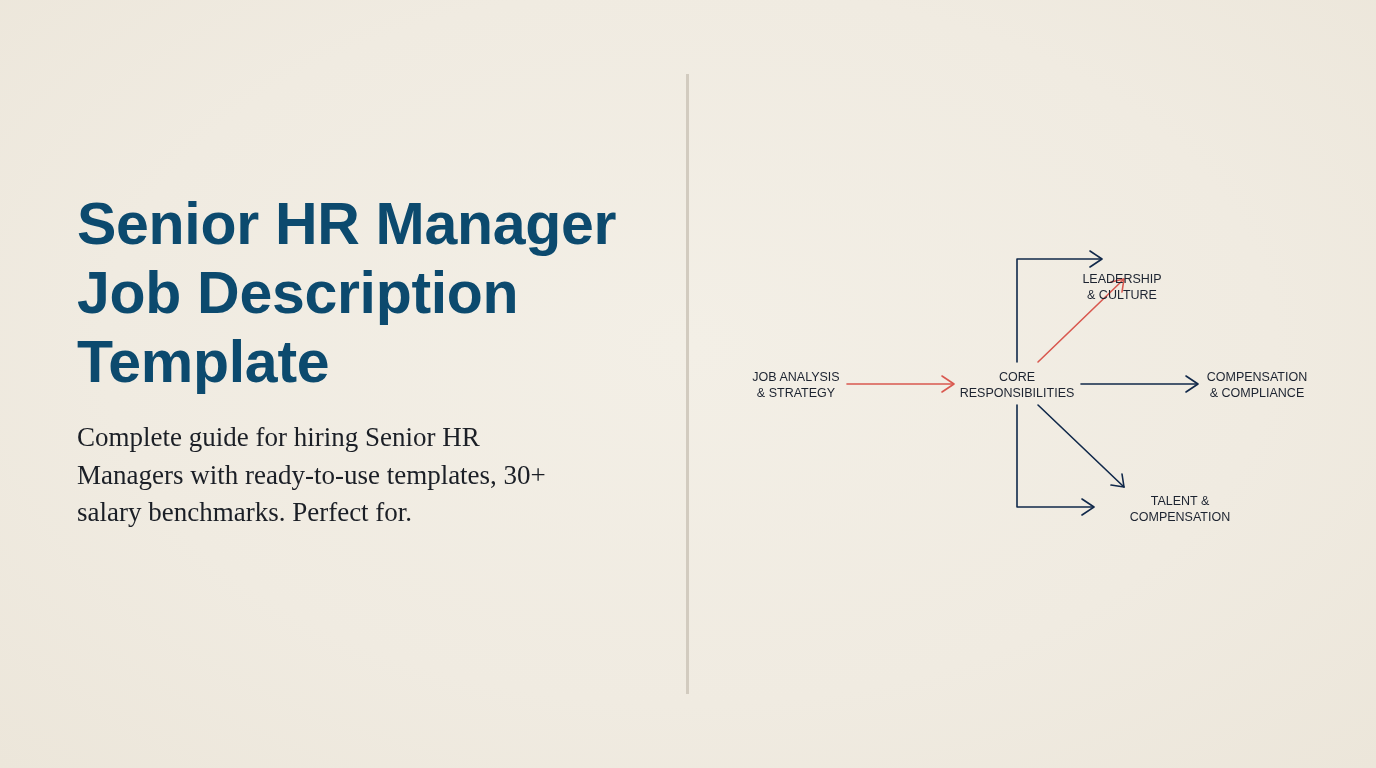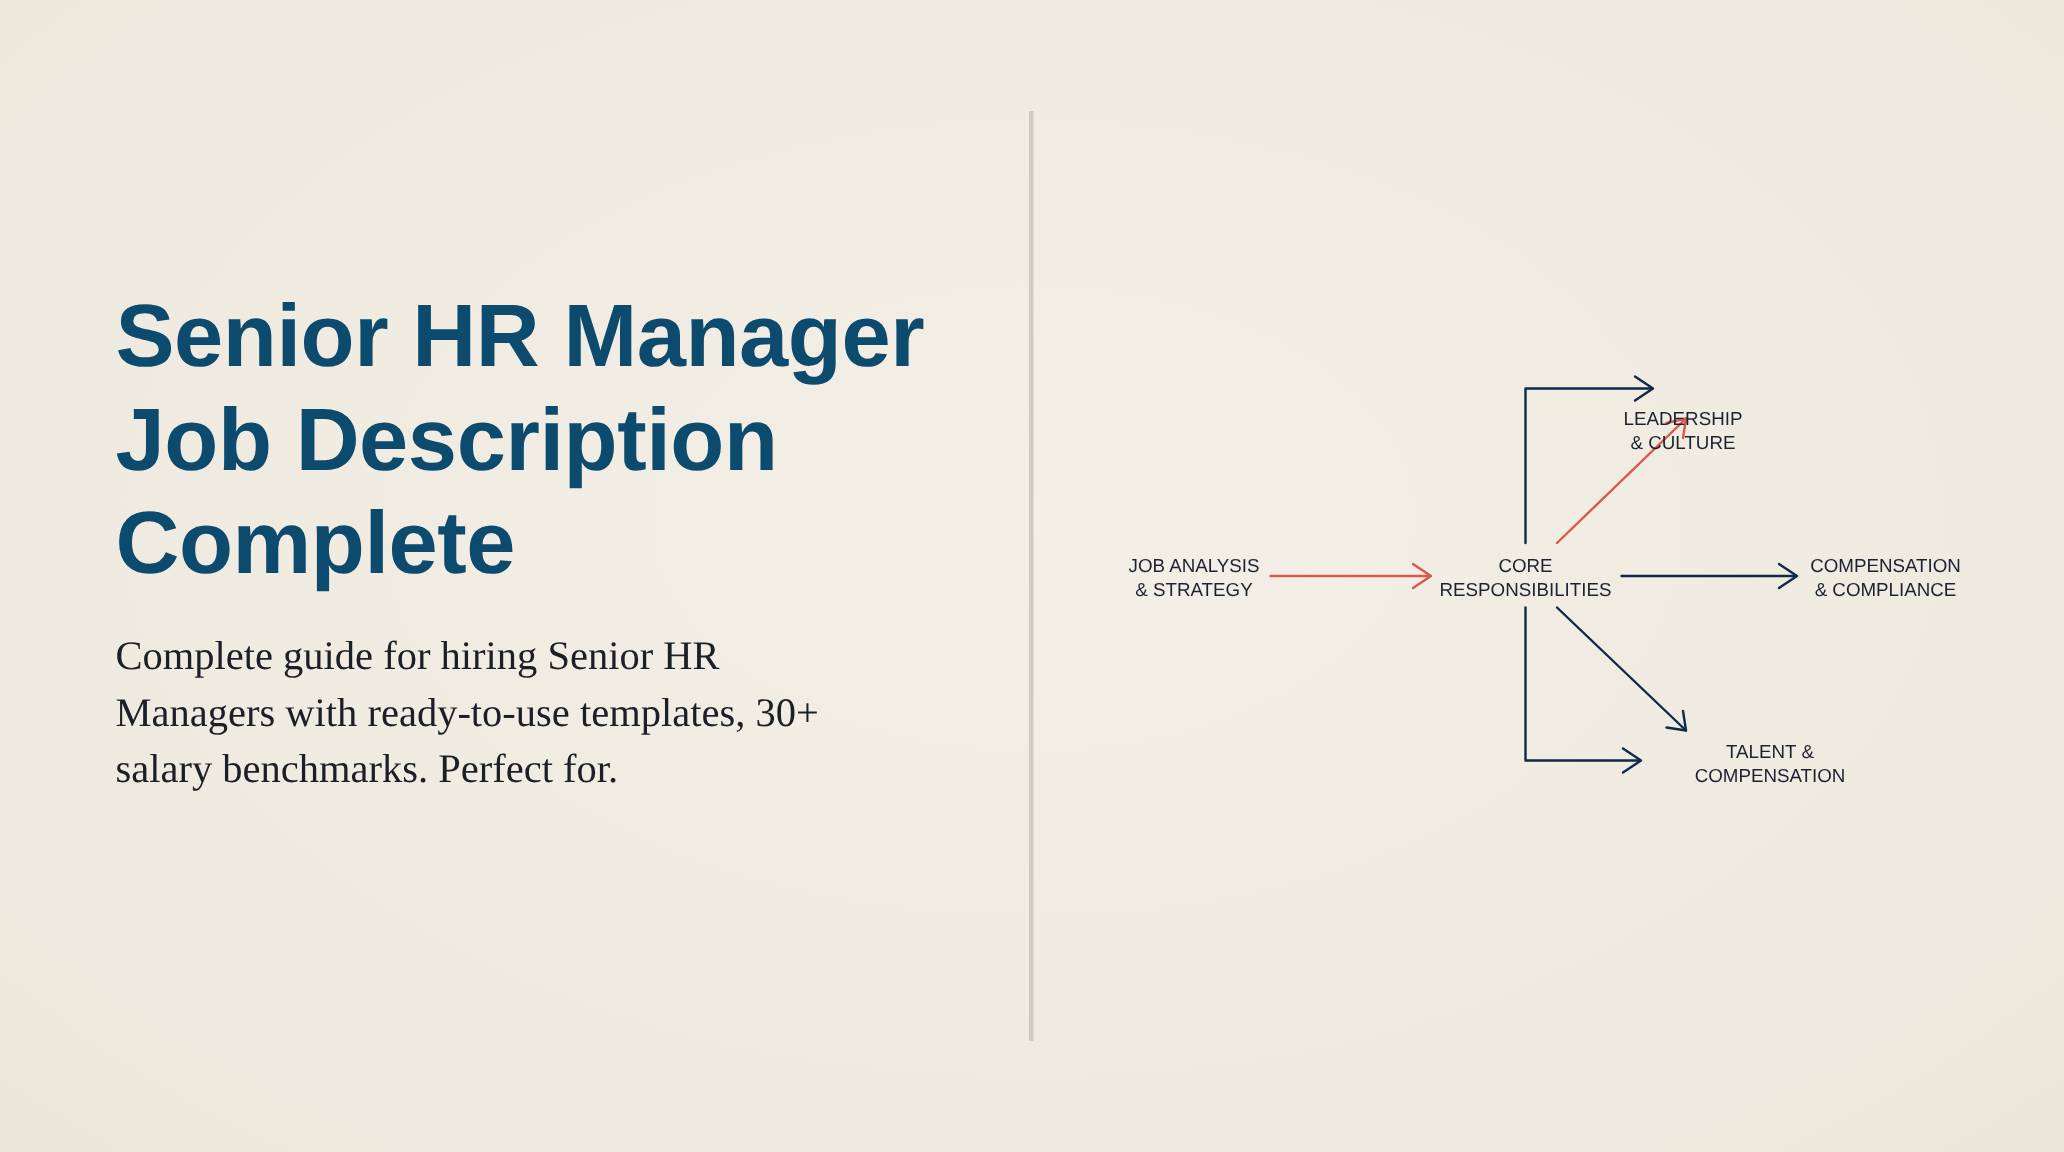--- a/index.html
+++ b/index.html
@@ -74,21 +74,21 @@
     .node-label span { display: block; }
   </style>
 </head>
 <body>
 
 <div class="bg-vignette"></div>
 
 <h1 class="title">
   <span>Senior HR Manager</span>
   <span>Job Description</span>
-  <span>Complete</span>
+  <span>Template</span>
 </h1>
 
 <p class="subtitle">
   <span>Complete guide for hiring Senior HR</span>
   <span>Managers with ready-to-use templates, 30+</span>
   <span>salary benchmarks. Perfect for.</span>
 </p>
 
 <div class="divider"></div>
 

